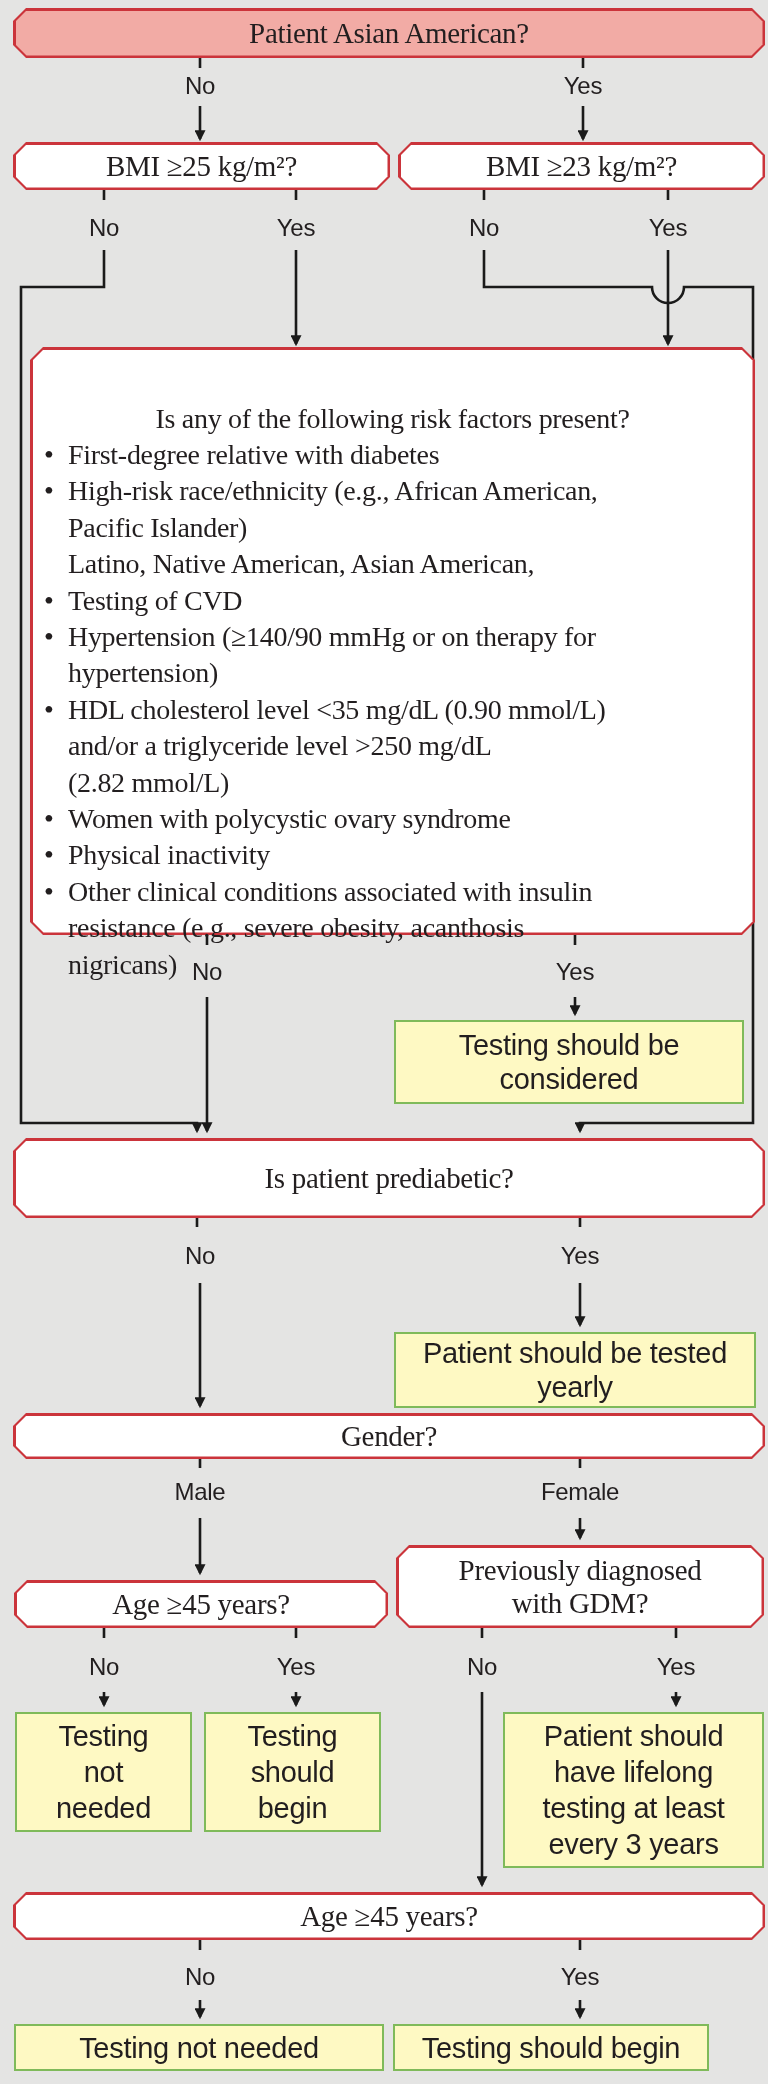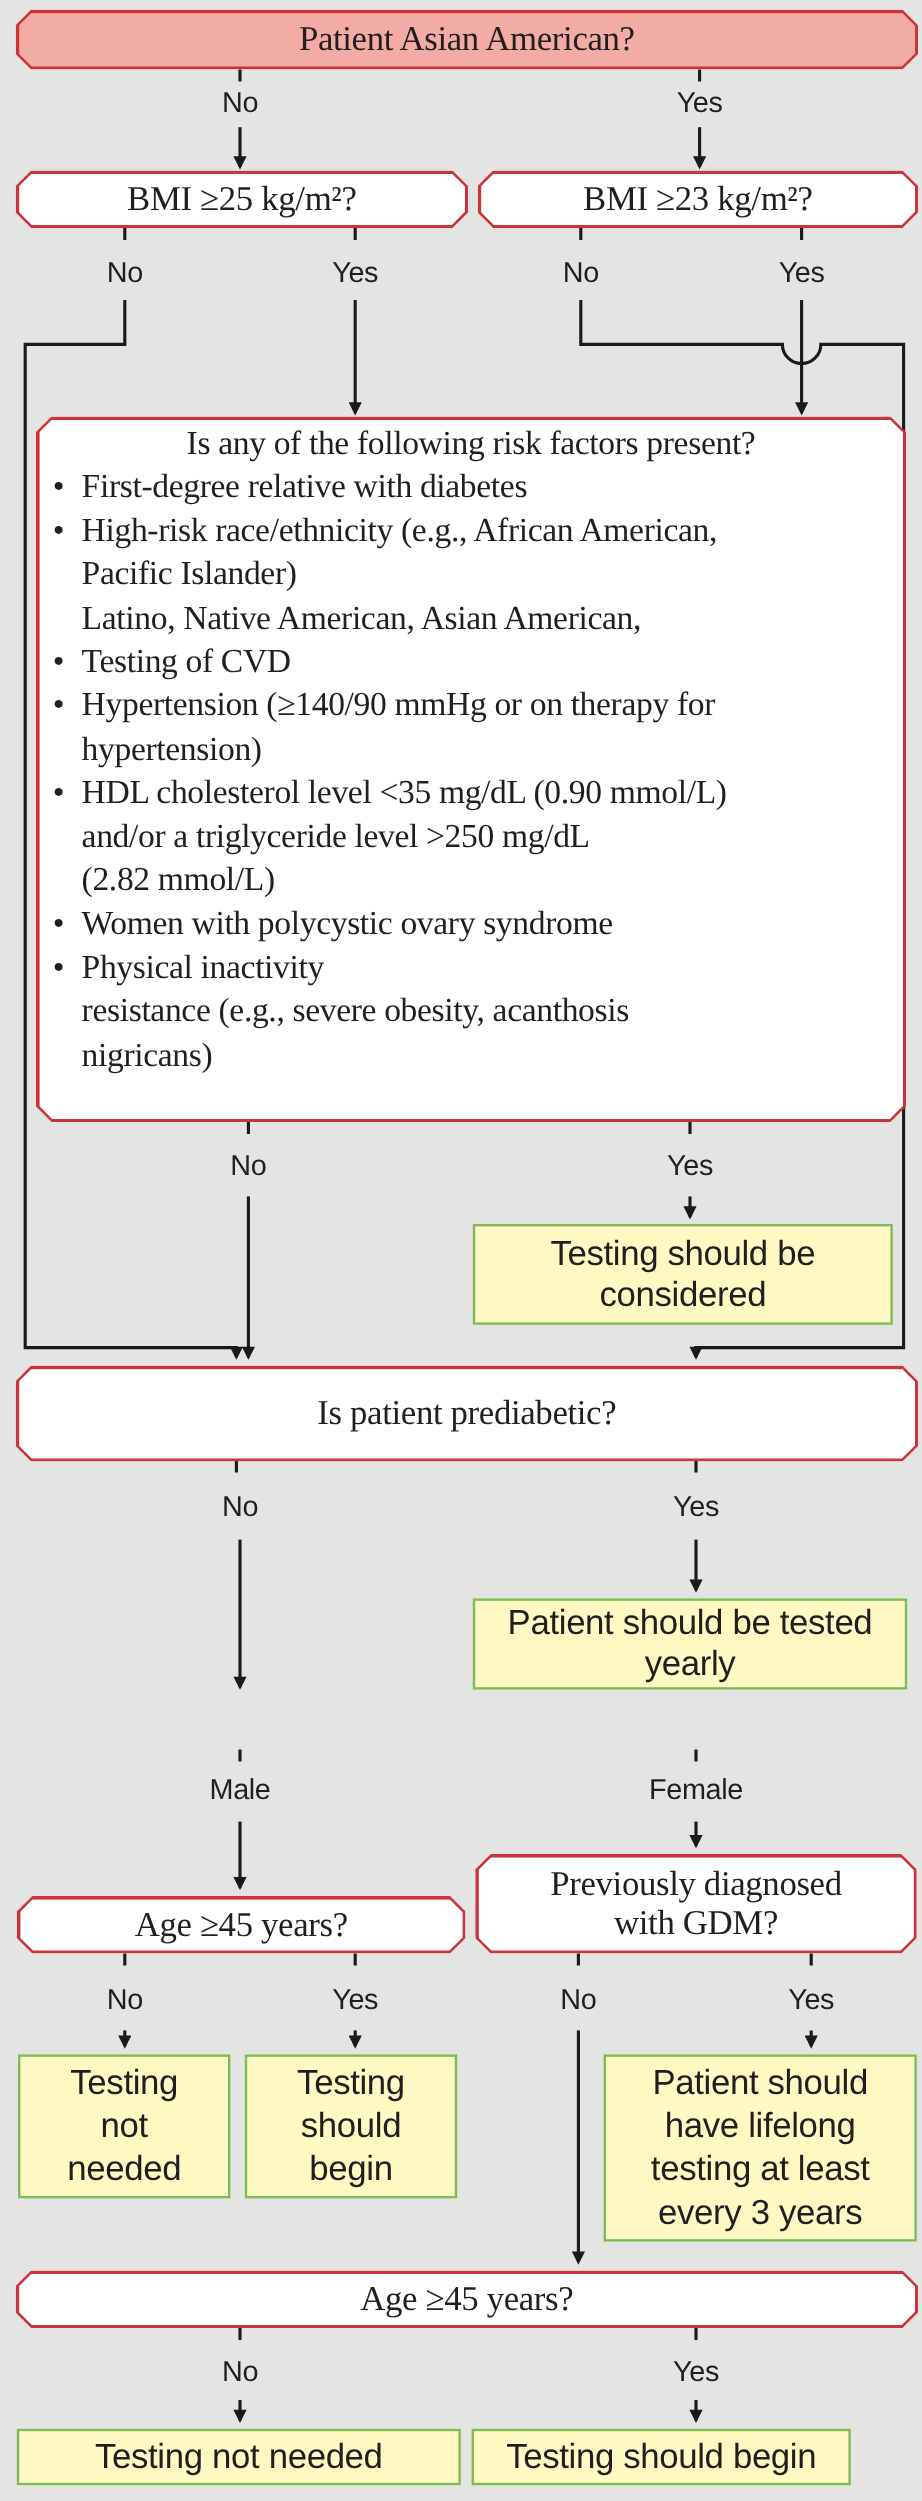--- a/index.html
+++ b/index.html
@@ -25,22 +25,22 @@
   
   .gbox{position:absolute;z-index:1;background:#fef9c3;border:2.5px solid #7fba5a;
     box-sizing:border-box;display:flex;flex-direction:column;justify-content:center;
     align-items:center;text-align:center;font-size:29px;line-height:34px;letter-spacing:-0.3px;}
 
   
   .blbl{position:absolute;z-index:1;transform:translate(-50%,-50%);
     font-size:24px;letter-spacing:-0.3px;white-space:nowrap;}
 
   
-  #risk-box .tx{justify-content:flex-start;padding:5px 12px 0 12px;box-sizing:border-box;
-    font-size:28px;line-height:36.4px;align-items:stretch;text-align:left;}
+  #risk-box .tx{justify-content:flex-end;padding:5px 12px 0 12px;box-sizing:border-box;
+    font-size:28px;line-height:36.4px;align-items:stretch;text-align:left;margin-top:48px;}
   .risk-title{text-align:center;}
   .rl{padding-left:26px;position:relative;white-space:nowrap;}
   .rl.b::before{content:"\2022";position:absolute;left:2px;}
 </style>
 </head>
 <body>
 
 <div id="canvas">
 
   <svg id="wires" width="768" height="2084" viewBox="0 0 768 2084">
@@ -100,20 +100,21 @@
       <div class="rl">Pacific Islander)</div>
       <div class="rl">Latino, Native American, Asian American,</div>
       <div class="rl b">Testing of CVD</div>
       <div class="rl b">Hypertension (≥140/90 mmHg or on therapy for</div>
       <div class="rl">hypertension)</div>
       <div class="rl b">HDL cholesterol level &lt;35 mg/dL (0.90 mmol/L)</div>
       <div class="rl">and/or a triglyceride level &gt;250 mg/dL</div>
       <div class="rl">(2.82 mmol/L)</div>
       <div class="rl b">Women with polycystic ovary syndrome</div>
       <div class="rl b">Physical inactivity</div>
+      <div class="rl b">Other clinical conditions associated with insulin</div>
       <div class="rl">resistance (e.g., severe obesity, acanthosis</div>
       <div class="rl">nigricans)</div>
     </div>
   </div>
 
   <div class="gbox" style="left:394px;top:1020px;width:350px;height:84px">
     <div>Testing should be</div>
     <div>considered</div>
   </div>
 
@@ -121,20 +122,25 @@
     <div class="tx">
       <div>Is patient prediabetic?</div>
     </div>
   </div>
 
   <div class="gbox" style="left:394px;top:1332px;width:362px;height:76px">
     <div>Patient should be tested</div>
     <div>yearly</div>
   </div>
 
+  <div class="cbox" style="left:13px;top:1413px;width:752px;height:46px">
+    <div class="tx">
+        <span>Gender?</span>
+      </div>
+  </div>
 
   <div class="cbox" style="left:14px;top:1580px;width:374px;height:48px">
     <div class="tx">
         <span>Age ≥45 years?</span>
       </div>
   </div>
 
   <div class="cbox" style="left:396px;top:1545px;width:368px;height:83px">
     <div class="tx">
       <div>Previously diagnosed</div>

